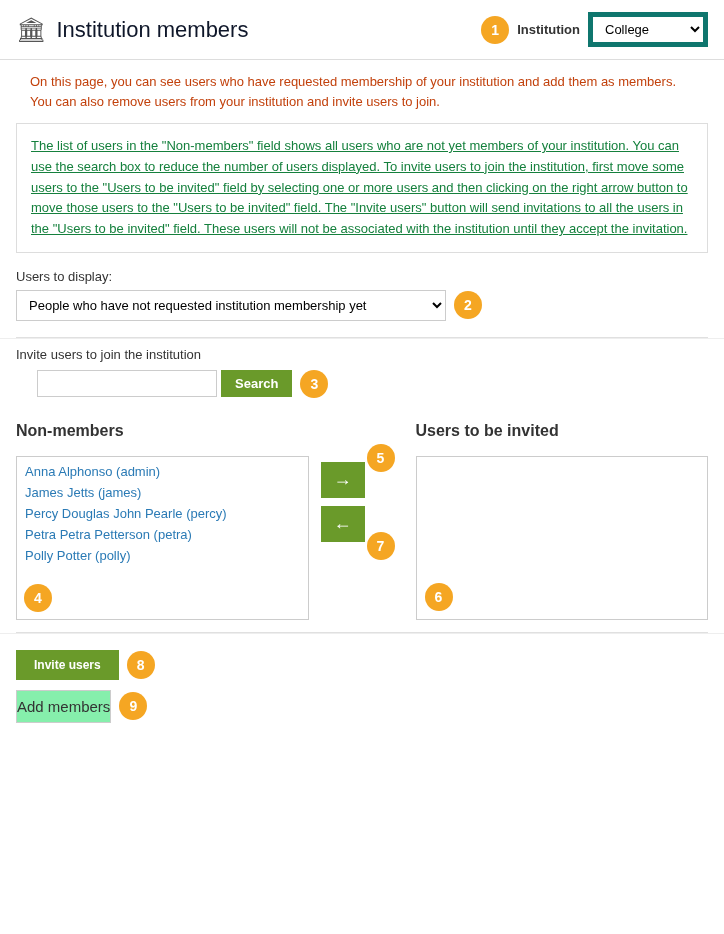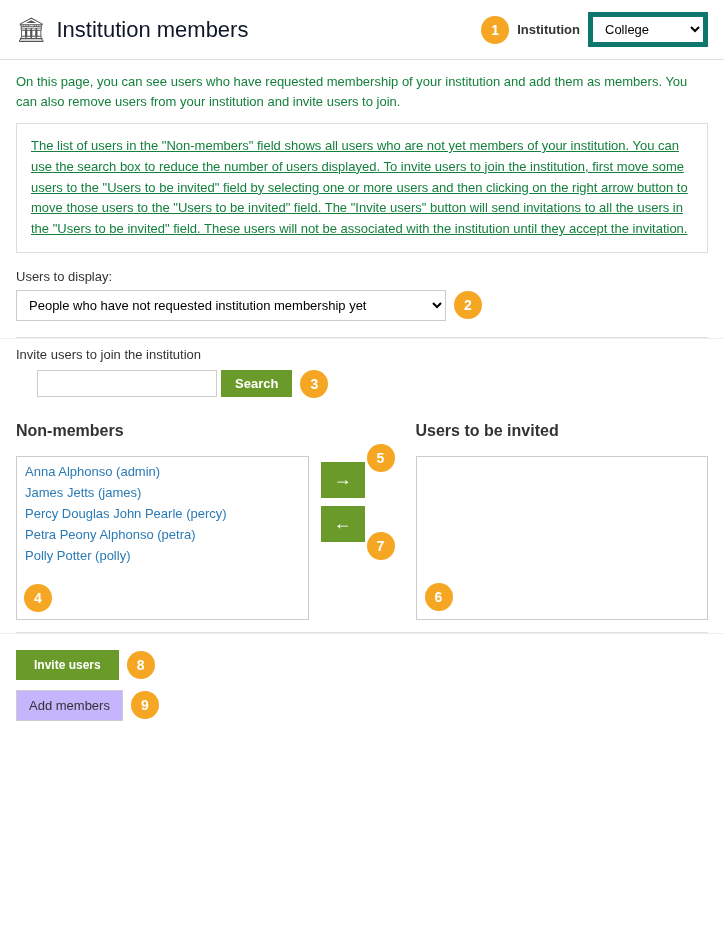--- a/index.html
+++ b/index.html
@@ -60,22 +60,22 @@
       border: 5px solid #0f766e;
       padding: 4px 24px 4px 8px;
       font-size: 13px;
       background: #fff;
       appearance: auto;
       cursor: pointer;
     }
 
     
     .info-text {
-      padding: 12px 16px;
-      color: #15803d;
+      padding: 12px 30px;
+      color: #c2410c;
       font-size: 13px;
       line-height: 1.5;
     }
 
     
     .description-box {
       margin: 0 16px 16px 16px;
       border: 1px solid #ddd;
       padding: 12px 14px;
       font-size: 13px;
@@ -196,25 +196,25 @@
       border: none;
       padding: 8px 18px;
       font-size: 12px;
       cursor: pointer;
       font-weight: bold;
       display: inline-flex;
       align-items: center;
       gap: 6px;
     }
     .add-members-btn {
-      background: #c4b5fd;
+      background: #86efac;
       color: #333;
       border: 1px solid #ccc;
-      padding: 7px 12px;
-      font-size: 13px;
+      padding: 7px 0;
+      font-size: 15px;
       cursor: pointer;
       display: inline-flex;
       align-items: center;
       gap: 6px;
     }
 
     .divider { border: none; border-top: 1px solid #e0e0e0; margin: 0 16px; }
 
     .row-with-badge {
       display: flex;
@@ -279,21 +279,21 @@
 
   <div class="members-column">
     <div class="row-with-badge" style="margin-bottom:8px;">
       <span class="members-column-title">Non-members</span>
     </div>
     <div style="position:relative; display:flex; align-items:flex-end;">
       <div class="list-box" style="width:100%; min-width:260px;">
         <div class="list-box-item">Anna Alphonso (admin)</div>
         <div class="list-box-item">James Jetts (james)</div>
         <div class="list-box-item">Percy Douglas John Pearle (percy)</div>
-        <div class="list-box-item">Petra Peony Alphonso (petra)</div>
+        <div class="list-box-item">Petra Petra Petterson (petra)</div>
         <div class="list-box-item">Polly Potter (polly)</div>
       </div>
       <div class="badge-circle" style="position:absolute; bottom:8px; left:8px;">4</div>
     </div>
   </div>
 
   <div class="arrow-area">
     <div style="position:relative; display:flex; align-items:center;">
       <button class="arrow-btn">→</button>
       <div class="badge-circle" style="position:absolute; top:-18px; right:-30px;">5</div>

